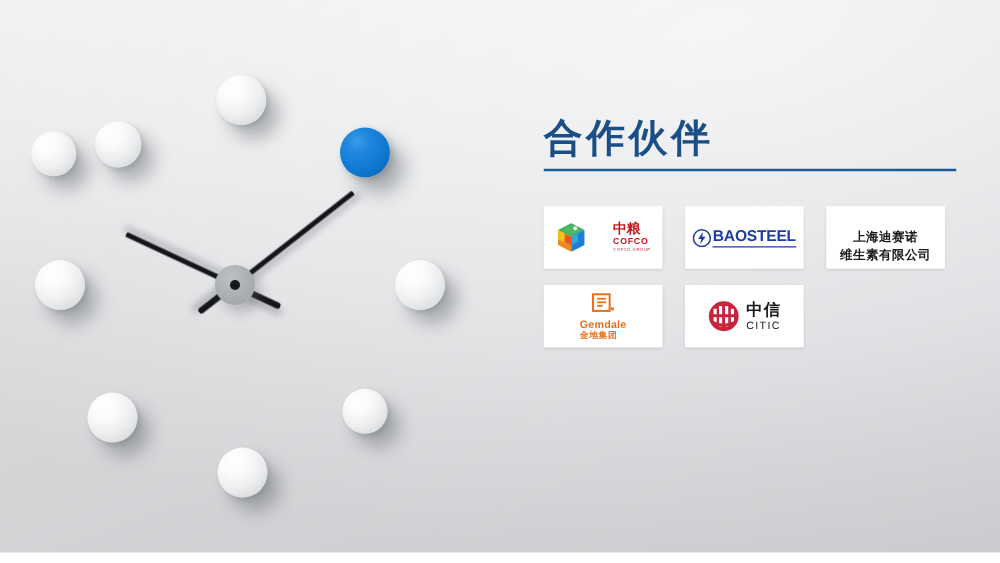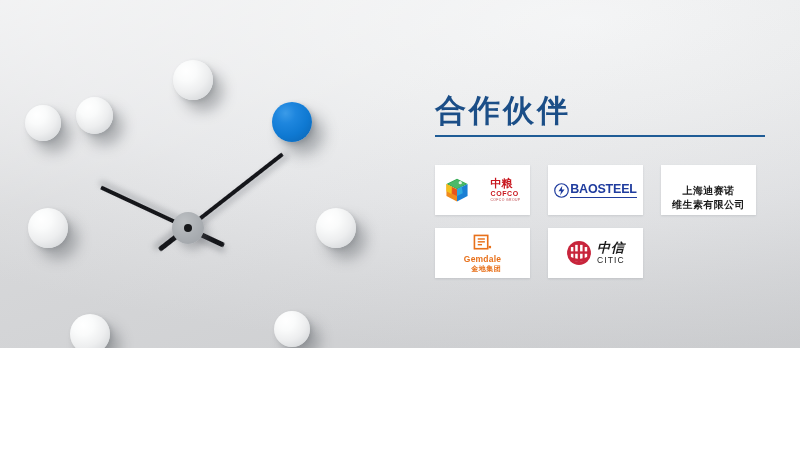--- a/index.html
+++ b/index.html
@@ -11,21 +11,21 @@
     width: 800px;
     height: 450px;
     overflow: hidden;
     font-family: "Liberation Sans", "DejaVu Sans", sans-serif;
   }
 
   
   .slide {
     position: relative;
     width: 800px;
-    height: 348px;
+    height: 442px;
     overflow: hidden;
     background:
       radial-gradient(115% 95% at 72% 6%, #F3F4F5 0%, #EDEEEF 28%, #E4E5E7 58%, #D9DADC 82%, #D2D3D5 100%);
   }
   .slide::after {
     content: "";
     position: absolute;
     inset: 0;
     pointer-events: none;
     background: linear-gradient(160deg, rgba(255,255,255,0.55) 0%, rgba(255,255,255,0.12) 34%, rgba(190,192,196,0.10) 72%, rgba(175,178,182,0.22) 100%);
@@ -188,21 +188,21 @@
     text-align: center;
     color: #1A1A1A;
     font-weight: bold;
     font-size: 10px;
     line-height: 14px;
     letter-spacing: 0.4px;
     margin-top: 16px;
   }
 
   
-  .gemdale { text-align: right; line-height: 1; }
+  .gemdale { text-align: left; line-height: 1; }
   .gm-mark { width: 19px; height: 19px; display: block; margin: 0 auto; }
   .gm-en {
     font-size: 8.5px;
     font-weight: bold;
     color: #E8701A;
     letter-spacing: 0.2px;
     margin-top: 2px;
   }
   .gm-cn {
     font-size: 7px;
@@ -214,21 +214,20 @@
 
   
   .citic { display: flex; align-items: center; gap: 5px; }
   .ct-mark { width: 26px; height: 26px; display: block; }
   .ct-txt { line-height: 1; text-align: left; }
   .ct-cn {
     font-size: 13px;
     font-weight: bold;
     color: #1A1A1A;
     letter-spacing: 1px;
-    font-style: italic;
   }
   .ct-en {
     font-size: 8.5px;
     color: #1A1A1A;
     letter-spacing: 1.1px;
     margin-top: 2px;
     font-family: Liberation Sans, sans-serif;
   }
 </style>
 </head>

